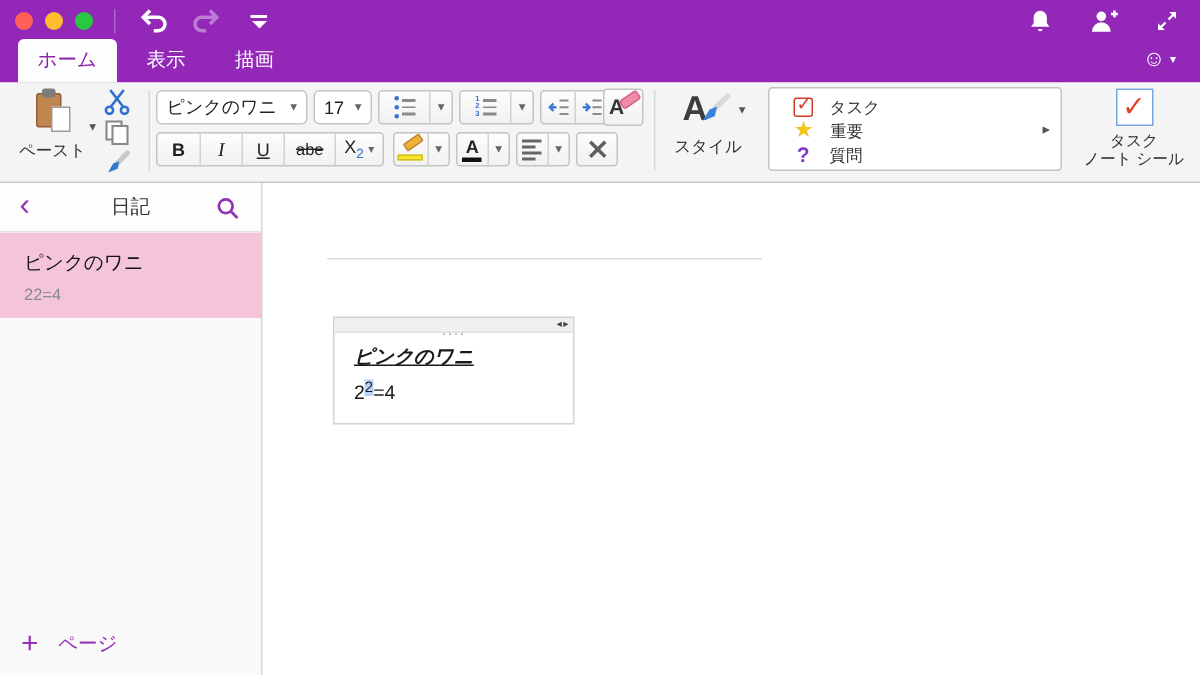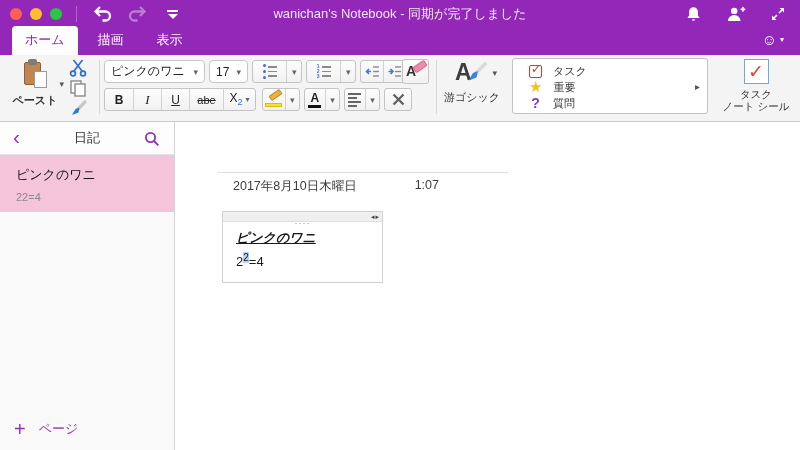--- a/index.html
+++ b/index.html
@@ -47,21 +47,21 @@
   .seg > .cell + .cell { border-left:1px solid #d2d2d2; }
   .arrow-cell { width:15px; font-size:9px; color:#666; }
 
   
   .paste { position:absolute; left:8px; top:4px; width:54px; text-align:center; }
   .clipboard { position:relative; width:23px; height:29px; margin:0 auto; }
   .clip-body { position:absolute; left:0; top:3px; width:17px; height:23px; background:#c08650;
     border:1px solid #8f5f33; border-radius:2px; }
   .clip-top { position:absolute; left:4px; top:0; width:9px; height:6px; background:#7c7c7c; border-radius:2px; }
   .clip-page { position:absolute; right:0; bottom:0; width:13px; height:17px; background:#fff; border:1px solid #9a9a9a; }
-  .paste .rlabel { margin-top:5px;font-weight:bold; }
+  .paste .rlabel { margin-top:5px; }
   .paste-arrow { position:absolute; right:-2px; top:20px; font-size:9px; color:#555; }
   .mini-col { position:absolute; left:64px; top:3px; width:28px; display:flex; flex-direction:column; gap:2px; align-items:center; }
 
   
   .eraser-btn { position:absolute; left:402px; top:4px; width:27px; height:25px; }
   .eraser-a { font-size:14px; font-weight:bold; color:#333; position:absolute; left:3px; top:3px; }
   .eraser-pink { position:absolute; right:1px; top:3px; width:14px; height:7px; background:#ef8ba8;
     border:1px solid #d6608a; border-radius:2px; transform:rotate(-35deg); }
 
   .b-bold { font-weight:bold; font-size:12px; color:#222; }
@@ -167,21 +167,20 @@
     <span class="tb-icon">
       <svg width="19" height="18" viewBox="0 0 19 18">
         <path d="M12 2 L16.5 6.5 L12 11" fill="none" stroke="#bb7ed2" stroke-width="2.3"></path>
         <path d="M16 6.5 h-9.5 a4.5 4.5 0 0 0 0 9 h3" fill="none" stroke="#bb7ed2" stroke-width="2.3"></path>
       </svg>
     </span>
     <span class="tb-icon collapse-icon">
       <span class="collapse-bar"></span>
       <span class="collapse-tri"></span>
     </span>
-    <div class="tb-title">wanichan's Notebook - 同期が完了しました</div>
     <div class="tb-right">
       <span>
         <svg width="17" height="18" viewBox="0 0 20 20">
           <path d="M10 2 a5.2 5.2 0 0 1 5.2 5.2 v4.6 l2 2.8 H2.8 l2-2.8 V7.2 A5.2 5.2 0 0 1 10 2 z" fill="#ffffff"></path>
           <path d="M8.2 16.2 a1.8 1.8 0 0 0 3.6 0 z" fill="#ffffff"></path>
         </svg>
       </span>
       <span>
         <svg width="20" height="16" viewBox="0 0 22 18">
           <circle cx="9" cy="5.5" r="3.6" fill="#ffffff"></circle>
@@ -196,22 +195,22 @@
           <path d="M6.5 14 H2 V9.5 L6.5 14 z" fill="#ffffff"></path>
           <line x1="13" y1="3" x2="9" y2="7" stroke="#ffffff" stroke-width="1.6"></line>
           <line x1="3" y1="13" x2="7" y2="9" stroke="#ffffff" stroke-width="1.6"></line>
         </svg>
       </span>
     </div>
   </div>
 
   <div class="tabrow">
     <span class="tab active">ホーム</span>
+    <span class="tab">表示</span>
     <span class="tab">描画</span>
-    <span class="tab">表示</span>
     <span class="tab-smiley">
       <span class="smiley-face">☺</span>
       <span class="mini-arrow">▾</span>
     </span>
   </div>
 
   <div class="ribbon">
 
     <div class="paste">
       <div class="clipboard">
@@ -375,21 +374,21 @@
 
     <div class="styles-grp">
       <div class="styles-icon">
         <span class="styles-a">A</span>
         <svg width="24" height="24" viewBox="0 0 24 24" style="position:absolute; left:9px; top:3px;">
           <path d="M21 3 L13 11" stroke="#d9d9d9" stroke-width="3.6" stroke-linecap="round"></path>
           <path d="M14 10 l-5 2 -4.5 7.5 8-3 z" fill="#3b82d9"></path>
         </svg>
         <span class="styles-arrow">▾</span>
       </div>
-      <div class="rlabel">游ゴシック</div>
+      <div class="rlabel">スタイル</div>
     </div>
 
     <div class="tagbox">
       <div class="tagrow">
         <span class="tag-check">
             <span>✓</span>
           </span>
         <span class="rlabel">タスク</span>
       </div>
       <div class="tagrow">
@@ -430,24 +429,20 @@
       <div class="sb-page-sub">22=4</div>
     </div>
     <div class="sb-newpage">
       <span class="sb-plus">+</span>
       <span class="sb-newpage-label">ページ</span>
     </div>
   </div>
 
   <div class="main">
     <div class="title-rule"></div>
-    <div class="dateline">
-      <span>2017年8月10日木曜日</span>
-      <span class="time">1:07</span>
-    </div>
     <div class="note">
       <div class="note-bar">
         <span class="note-dots">····</span>
         <span class="note-handles">◂▸</span>
       </div>
       <div class="note-body">
         <div class="note-title">ピンクのワニ</div>
         <div class="note-eq">
           <span>2</span><span class="sup">2</span><span>=4</span>
         </div>

